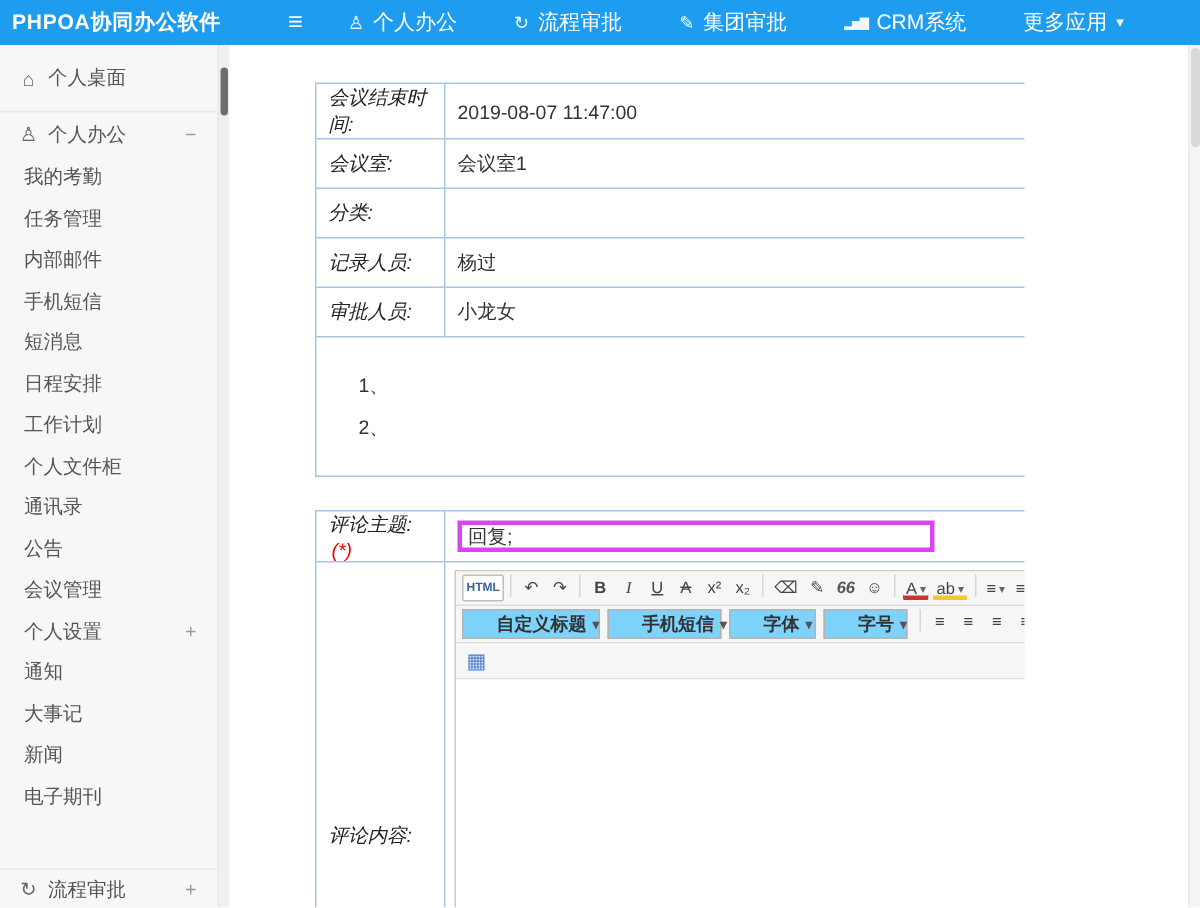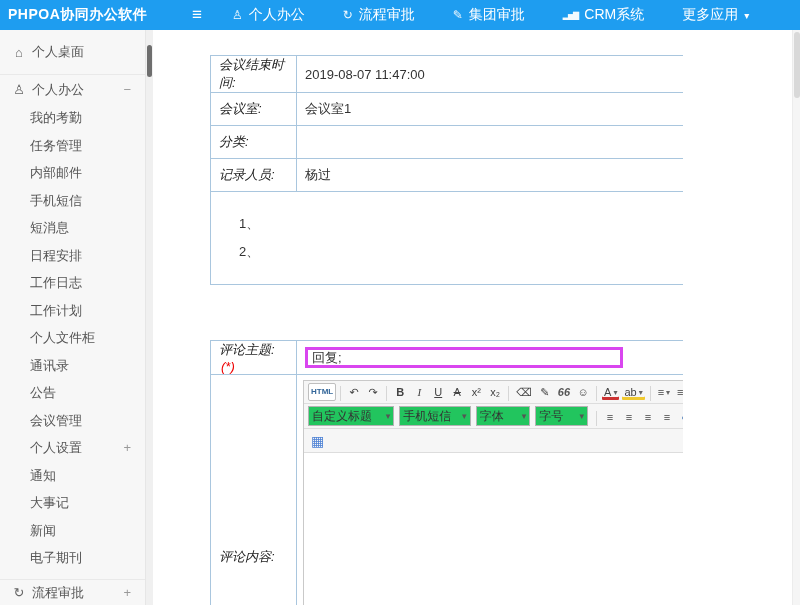--- a/index.html
+++ b/index.html
@@ -15,21 +15,21 @@
   .nav-ic { font-size:12px; opacity:.95; }
   .nav-caret { font-size:10px; }
 
   
   .sidebar { position:absolute; left:0; top:30px; width:146px; height:575px; background:#f7f7f7; border-right:1px solid #e6e6e6; }
   .side-row { display:flex; align-items:center; color:#555; cursor:pointer; }
   .side-ic { width:26px; text-align:center; font-size:13px; color:#666; }
   .side-top { height:45px; border-bottom:1px solid #e9e9e9; padding-left:6px; }
   .side-head { height:29px; padding-left:6px; }
   .side-head .toggle { margin-left:auto; margin-right:14px; color:#999; }
-  .sub-item { height:27.5px; line-height:27.5px; padding-left:30px; color:#555; display:flex; cursor:pointer; }
+  .sub-item { height:27.5px; line-height:27.5px; padding-left:16px; color:#555; display:flex; cursor:pointer; }
   .sub-item .toggle { margin-left:auto; margin-right:14px; color:#999; }
   .side-bottom { position:absolute; left:0; right:0; bottom:0; height:26px; border-top:1px solid #e9e9e9; padding-left:6px; background:#f7f7f7; }
   .side-bottom .toggle { margin-left:auto; margin-right:14px; color:#999; }
 
   .side-scroll { position:absolute; left:146px; top:30px; width:7px; height:575px; background:#f0f0f0; }
   .side-thumb { position:absolute; left:1px; top:15px; width:5px; height:32px; background:#6e6e6e; border-radius:3px; cursor:pointer; }
 
   
   .main { position:absolute; left:153px; top:30px; width:530px; height:575px; background:#fff; overflow:hidden; }
   .right-scroll { position:absolute; right:0; top:30px; width:8px; height:575px; background:#f5f5f5; border-left:1px solid #ececec; }
@@ -46,34 +46,34 @@
 
   .t2 { top:310px; }
   .t2 .row-subject td { height:31px; }
   .req { color:#e00; font-style:italic; margin-left:2px; }
   .subject-input { width:318px; height:21px; border:3px solid #d946ef; font-size:13px; padding:1px 4px; font-family:"Liberation Sans",sans-serif; color:#333; }
   .row-content td.editor-cell { height:300px; padding:5px 6px; vertical-align:top; }
   .t2 td.lbl-mid { vertical-align:middle; }
 
   
   .editor { border:1px solid #c9c9c9; width:100%; background:#fff; }
-  .tb { background:#f6f6f6; border-bottom:1px solid #ddd; padding:2px 4px; display:flex; align-items:flex-end; gap:1px; }
+  .tb { background:#f6f6f6; border-bottom:1px solid #ddd; padding:2px 4px; display:flex; align-items:flex-start; gap:1px; }
   .tb-3 { height:24px; }
   .btn { min-width:18px; height:18px; line-height:17px; text-align:center; font-size:11px; color:#444; border:1px solid transparent; border-radius:2px; padding:0 2px; cursor:pointer; white-space:nowrap; }
   .btn-html { border:1px solid #bfbfbf; background:#fff; font-size:8px; font-weight:bold; color:#336699; line-height:15px; }
   .btn-b { font-weight:bold; }
   .btn-i { font-style:italic; font-family:"Liberation Serif",serif; }
   .btn-u { text-decoration:underline; }
   .btn-strike { text-decoration:line-through; }
   .btn-quote { font-weight:bold; font-style:italic; color:#555; }
   .btn-fc { box-shadow: inset 0 -3px 0 0 #cc3333; }
   .btn-bg { box-shadow: inset 0 -3px 0 0 #f0c930; }
   .caret::after { content:"▾"; font-size:8px; color:#666; margin-left:2px; vertical-align:1px; }
   .sep { width:1px; height:15px; background:#d6d6d6; margin:0 3px; }
-  .sel { display:inline-flex; align-items:center; justify-content:space-between; background:#22c55e; border:1px solid #b3b3b3; height:20px; padding:0 3px 0 3px; font-size:12px; color:#333; margin-right:4px; cursor:pointer; white-space:nowrap; }
+  .sel { display:inline-flex; align-items:center; justify-content:space-between; background:#7dd3fc; border:1px solid #b3b3b3; height:20px; padding:0 3px 0 22px; font-size:12px; color:#333; margin-right:4px; cursor:pointer; white-space:nowrap;font-weight:bold; }
   .sel::after { content:"▾"; font-size:9px; color:#555; margin-left:4px; }
   .sel-0 { width:92px; } .sel-1 { width:76px; } .sel-2 { width:58px; } .sel-3 { width:56px; }
   .cicon { width:16px; height:13px; border-radius:2px; display:inline-block; margin:0 3px; cursor:pointer; }
   .ic-image { background:linear-gradient(180deg,#9ccaf0 55%,#7ec07a 55%); border:1px solid #c9a96a; }
   .ic-media { background:#e2574c; border:1px solid #b33; }
   .ic-disk { background:#4a7fd4; border:1px solid #369; }
   .btn-table { color:#4a7fd4; font-size:14px; }
   .ed-body { height:280px; background:#fff; }
 </style>
 </head>
@@ -135,24 +135,20 @@
     </div>
   <div class="sub-item">
       <span>短消息</span>
       <span class="toggle"></span>
     </div>
   <div class="sub-item">
       <span>日程安排</span>
       <span class="toggle"></span>
     </div>
   <div class="sub-item">
-      <span>工作日志</span>
-      <span class="toggle"></span>
-    </div>
-  <div class="sub-item">
       <span>工作计划</span>
       <span class="toggle"></span>
     </div>
   <div class="sub-item">
       <span>个人文件柜</span>
       <span class="toggle"></span>
     </div>
   <div class="sub-item">
       <span>通讯录</span>
       <span class="toggle"></span>
@@ -209,20 +205,24 @@
       <td class="lbl">会议室:</td>
       <td class="val">会议室1</td>
     </tr>
     <tr>
       <td class="lbl">分类:</td>
       <td class="val"></td>
     </tr>
     <tr>
       <td class="lbl">记录人员:</td>
       <td class="val">杨过</td>
+    </tr>
+    <tr>
+      <td class="lbl">审批人员:</td>
+      <td class="val">小龙女</td>
     </tr>
     <tr>
       <td class="content-cell" colspan="2">
         <div class="content-line">1、</div>
         <div class="content-line">2、</div>
       </td>
     </tr>
   </tbody>
     </table>
 

